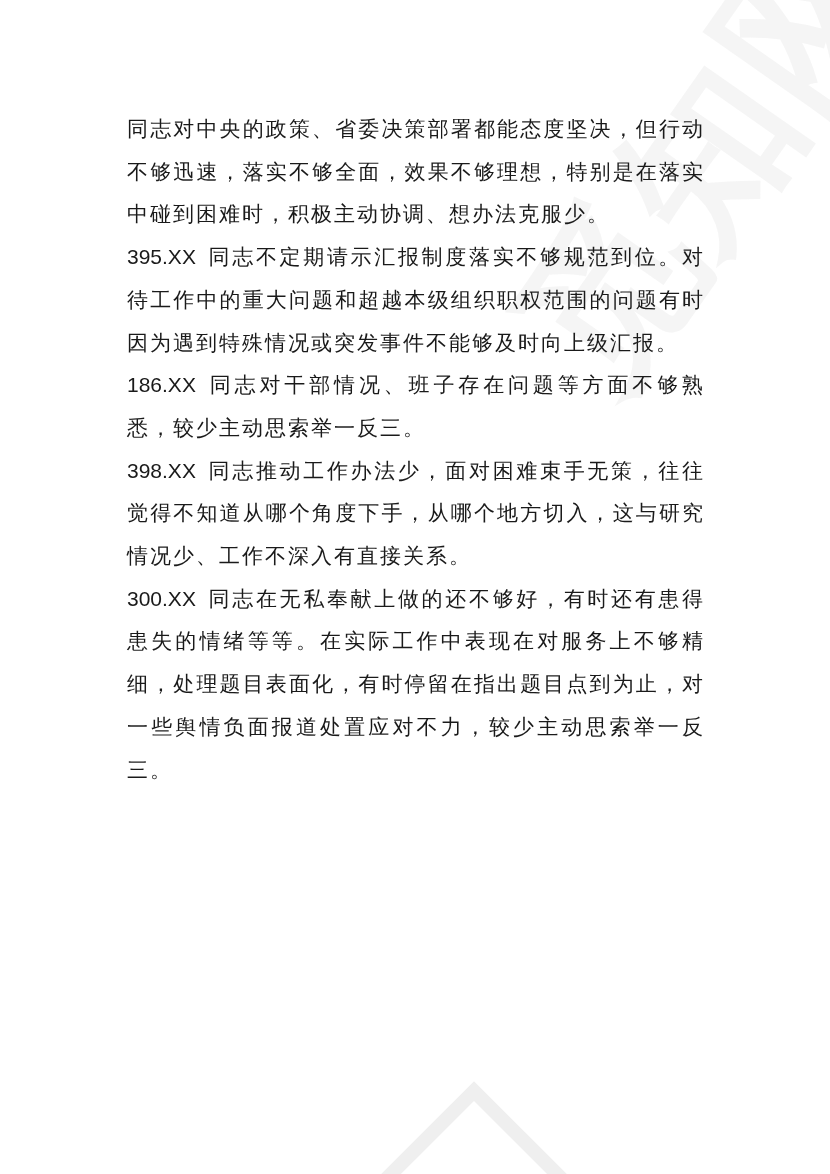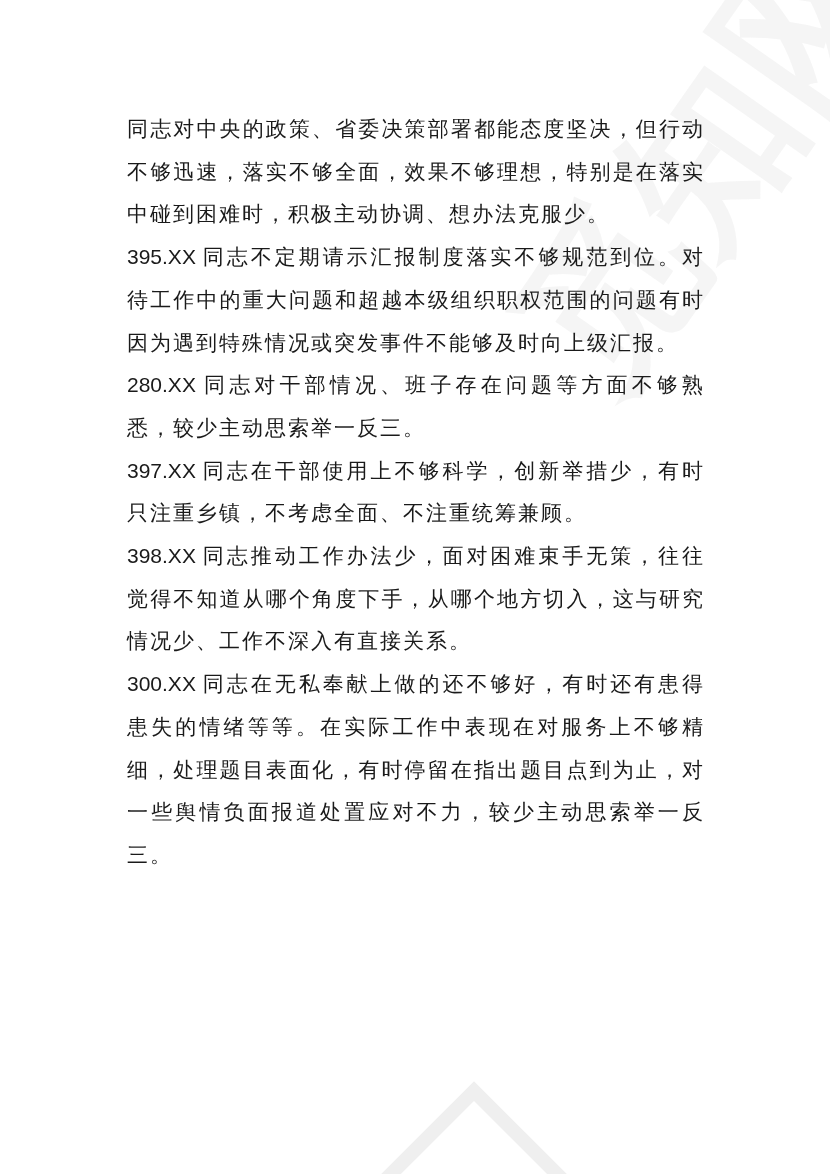--- a/index.html
+++ b/index.html
@@ -20,42 +20,39 @@
       border: 14px solid #efefef; transform: rotate(45deg);
     }
     .content {
       position: absolute; left: 127px; top: 108px; width: 578px;
     }
     .para {
       margin: 0; font-size: 21px; line-height: 42.7px;
       text-align: justify; text-justify: inter-character; letter-spacing: 2px;
     }
     .num {
-      font-family: "Liberation Sans", sans-serif; letter-spacing: 0; margin-right: 6px;
+      font-family: "Liberation Sans", sans-serif; letter-spacing: 0; margin-right: 12px;
     }
   </style>
 </head>
 <body>
 
 <div class="page">
   <div class="watermark wm1">觅知网</div>
   <div class="wm-diamond"></div>
 
   <div class="content">
     <p class="para">
       <span>同志对中央的政策、省委决策部署都能态度坚决，但行动不够迅速，落实不够全面，效果不够理想，特别是在落实中碰到困难时，积极主动协调、想办法克服少。</span>
     </p>
     <p class="para">
       <span class="num">395.XX</span><span>同志不定期请示汇报制度落实不够规范到位。对待工作中的重大问题和超越本级组织职权范围的问题有时因为遇到特殊情况或突发事件不能够及时向上级汇报。</span>
     </p>
     <p class="para">
-      <span class="num">280.XX</span><span>同志对干部情况、班子存在问题等方面不够熟悉，较少主动思索举一反三。</span>
-    </p>
-    <p class="para">
-      <span class="num">397.XX</span><span>同志在干部使用上不够科学，创新举措少，有时只注重乡镇，不考虑全面、不注重统筹兼顾。</span>
+      <span class="num">186.XX</span><span>同志对干部情况、班子存在问题等方面不够熟悉，较少主动思索举一反三。</span>
     </p>
     <p class="para">
       <span class="num">398.XX</span><span>同志推动工作办法少，面对困难束手无策，往往觉得不知道从哪个角度下手，从哪个地方切入，这与研究情况少、工作不深入有直接关系。</span>
     </p>
     <p class="para">
       <span class="num">300.XX</span><span>同志在无私奉献上做的还不够好，有时还有患得患失的情绪等等。在实际工作中表现在对服务上不够精细，处理题目表面化，有时停留在指出题目点到为止，对一些舆情负面报道处置应对不力，较少主动思索举一反三。</span>
     </p>
   </div>
 </div>
 

